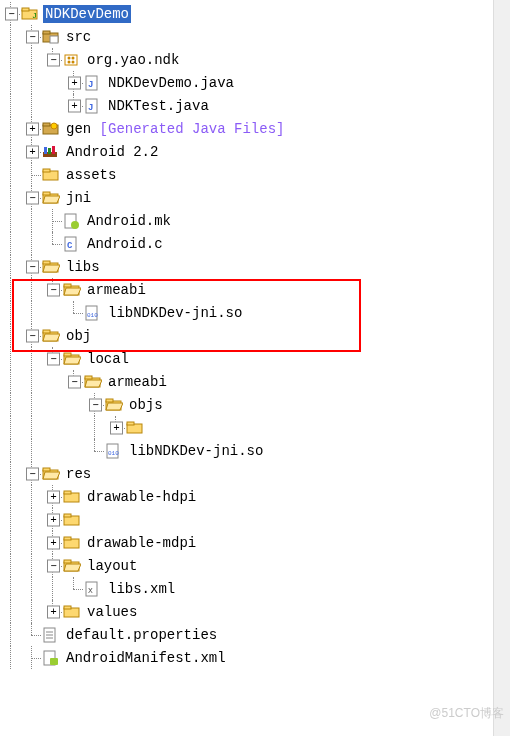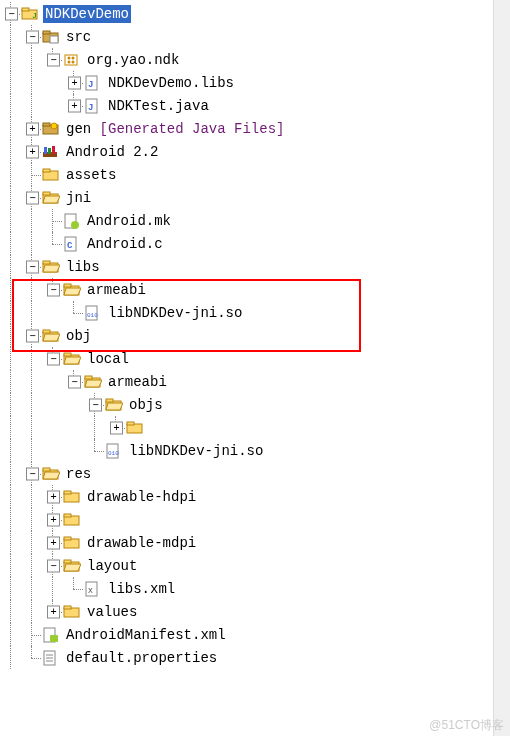--- a/index.html
+++ b/index.html
@@ -102,31 +102,31 @@
     }
     .label {
       color: #000;
       padding: 1px 2px;
     }
     .label.selected {
       background: #316ac5;
       color: #fff;
     }
     .label .gen {
-      color: #701a75;
+      color: #8b5cf6;
     }
     .redbox {
       position: absolute;
       border: 2px solid red;
       pointer-events: none;
     }
     .watermark {
       position: absolute;
       right: 6px;
-      bottom: 6px;
+      bottom: 18px;
       color: #ccc;
       font-size: 12px;
       font-family: Arial, sans-serif;
     }
     .scrollbar {
       position: absolute;
       right: 0;
       top: 0;
       bottom: 0;
       width: 16px;
@@ -194,21 +194,21 @@
       <span class="indent"></span>
   <span class="indent cross">
         <span class="toggle">+</span>
       </span>
   <span class="icon">
         <svg width="18" height="16">
           <rect x="2" y="1" width="11" height="14" fill="#fff" stroke="#888"></rect>
           <text x="4" y="12" font-size="9" fill="#4169e1" font-weight="bold">J</text>
         </svg>
       </span>
-  <span class="label">NDKDevDemo.libs</span>
+  <span class="label">NDKDevDemo.java</span>
 </div>
 
 <div class="row">
   <span class="indent vline"></span>
       <span class="indent vline"></span>
       <span class="indent"></span>
   <span class="indent tee">
         <span class="toggle">+</span>
       </span>
   <span class="icon">
@@ -546,40 +546,40 @@
         <svg width="18" height="14">
           <rect x="1" y="3" width="15" height="9" fill="#fdd870" stroke="#b8860b"></rect>
           <rect x="1" y="1" width="7" height="3" fill="#fdd870" stroke="#b8860b"></rect>
         </svg>
       </span>
   <span class="label">values</span>
 </div>
 
 <div class="row">
   <span class="indent vline"></span>
-  <span class="indent cross"></span>
-  <span class="icon">
-        <svg width="18" height="16">
-          <rect x="2" y="1" width="11" height="14" fill="#fff" stroke="#888"></rect>
-          <rect x="8" y="8" width="8" height="7" fill="#9acd32" rx="1"></rect>
-        </svg>
-      </span>
-  <span class="label">AndroidManifest.xml</span>
-</div>
-
-<div class="row">
-  <span class="indent vline"></span>
   <span class="indent tee"></span>
   <span class="icon">
         <svg width="18" height="16">
           <rect x="2" y="1" width="11" height="14" fill="#fff" stroke="#888"></rect>
           <line x1="4" y1="5" x2="11" y2="5" stroke="#888"></line>
           <line x1="4" y1="8" x2="11" y2="8" stroke="#888"></line>
           <line x1="4" y1="11" x2="11" y2="11" stroke="#888"></line>
         </svg>
       </span>
   <span class="label">default.properties</span>
 </div>
 
+<div class="row">
+  <span class="indent vline"></span>
+  <span class="indent cross"></span>
+  <span class="icon">
+        <svg width="18" height="16">
+          <rect x="2" y="1" width="11" height="14" fill="#fff" stroke="#888"></rect>
+          <rect x="8" y="8" width="8" height="7" fill="#9acd32" rx="1"></rect>
+        </svg>
+      </span>
+  <span class="label">AndroidManifest.xml</span>
+</div>
+
 </div>
 
 <div class="redbox" style="top: 279px; left: 12px; width: 345px; height: 69px;"></div>
 <div class="watermark">@51CTO博客</div>
 
 </body></html>

